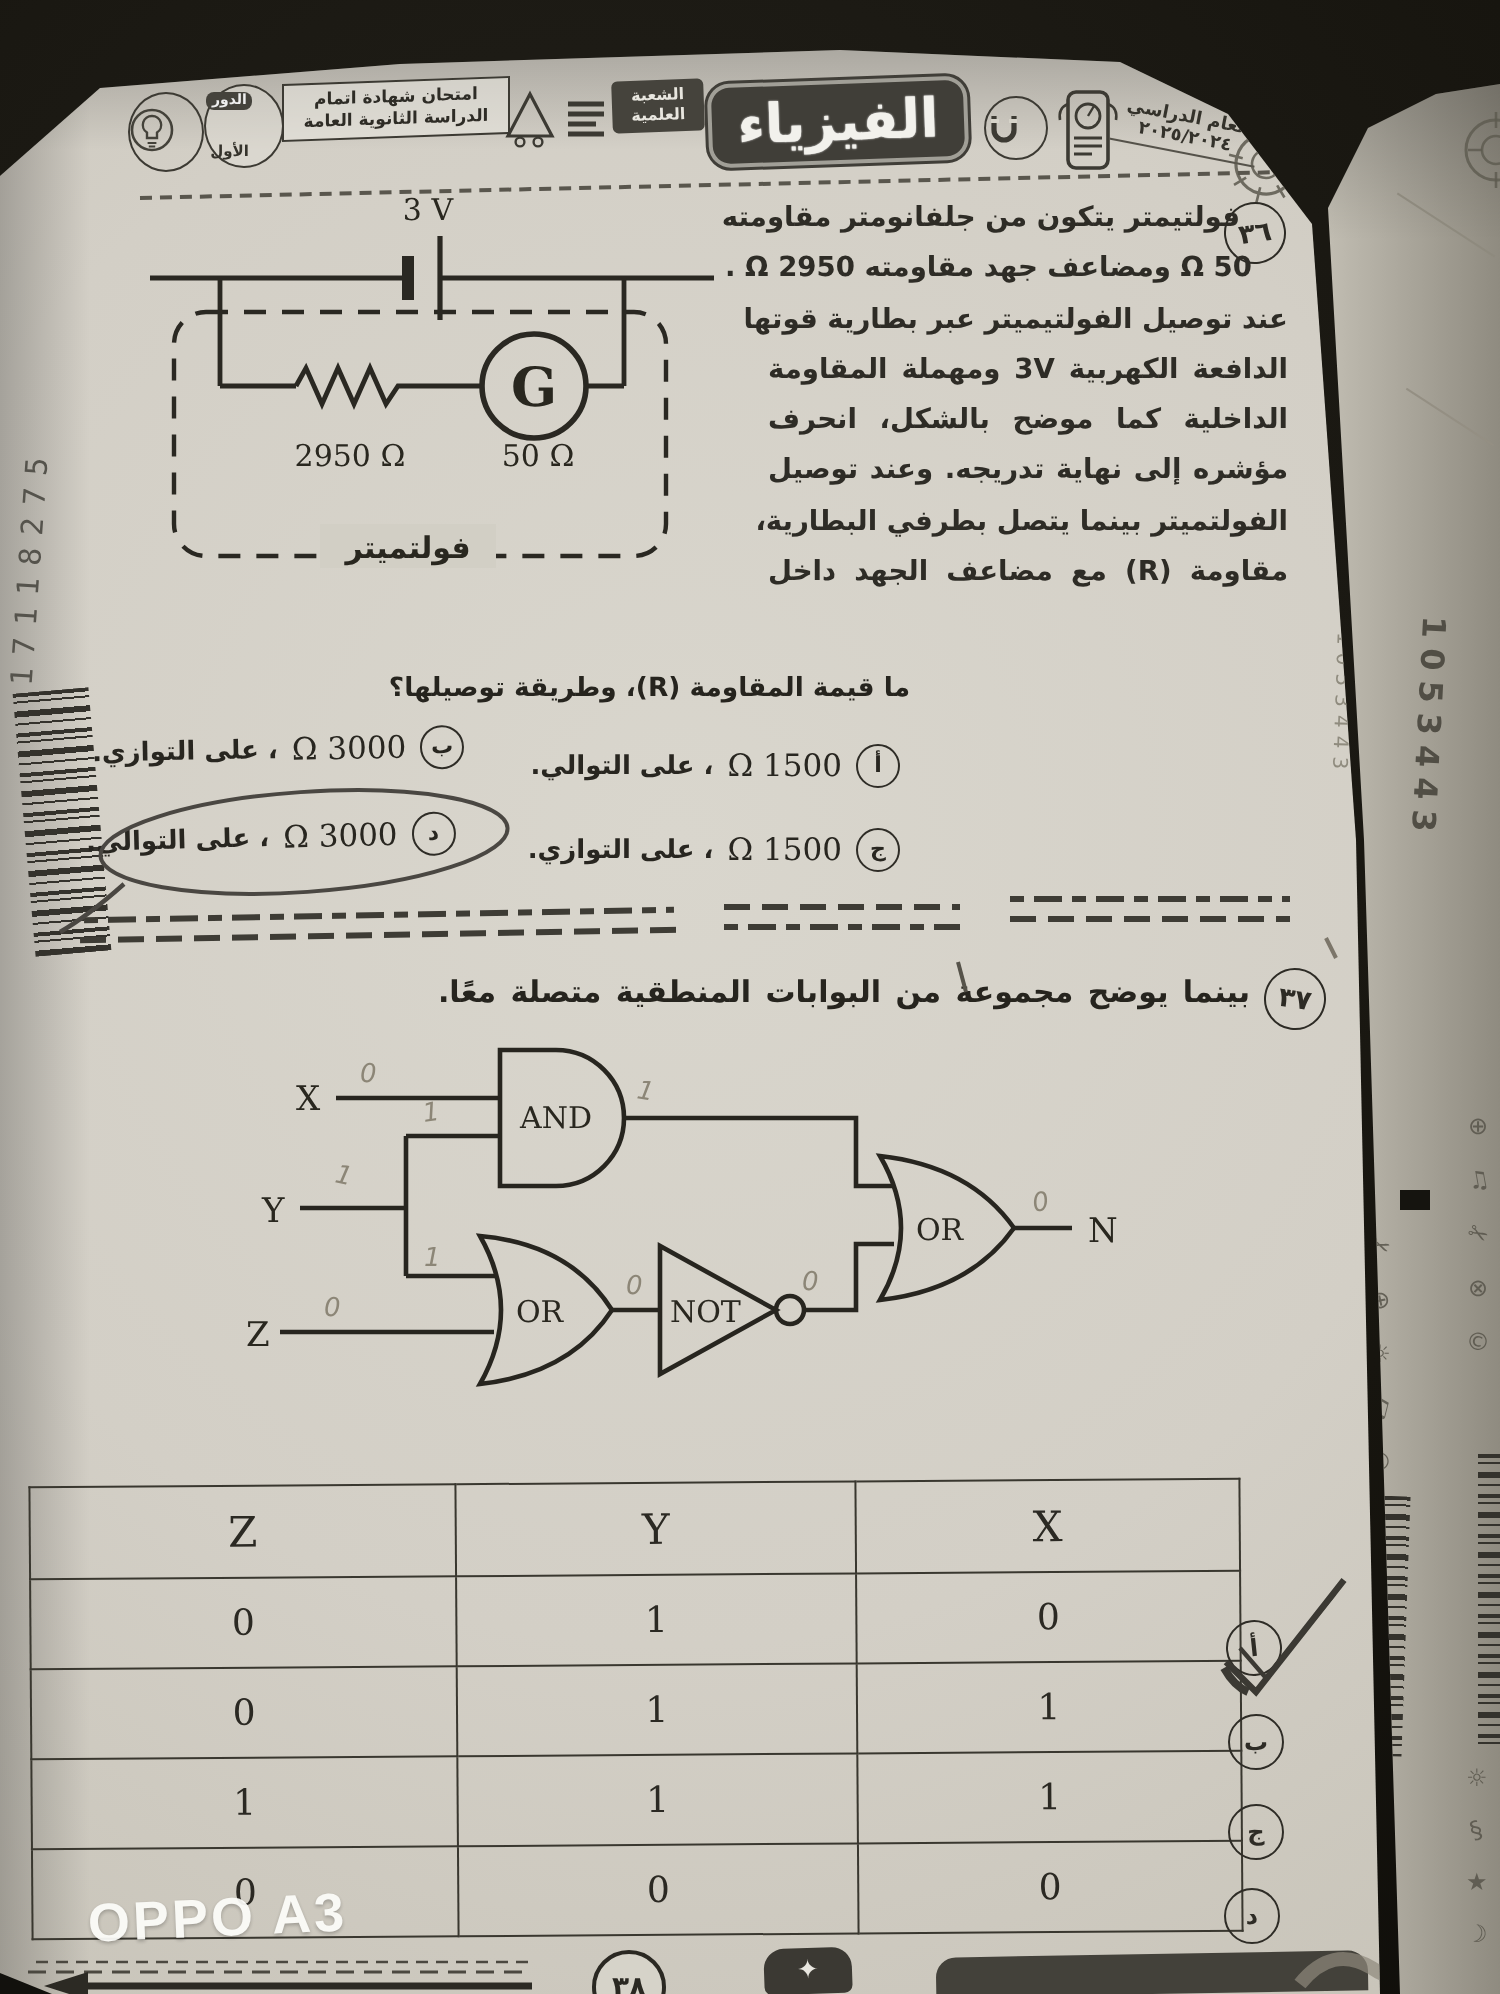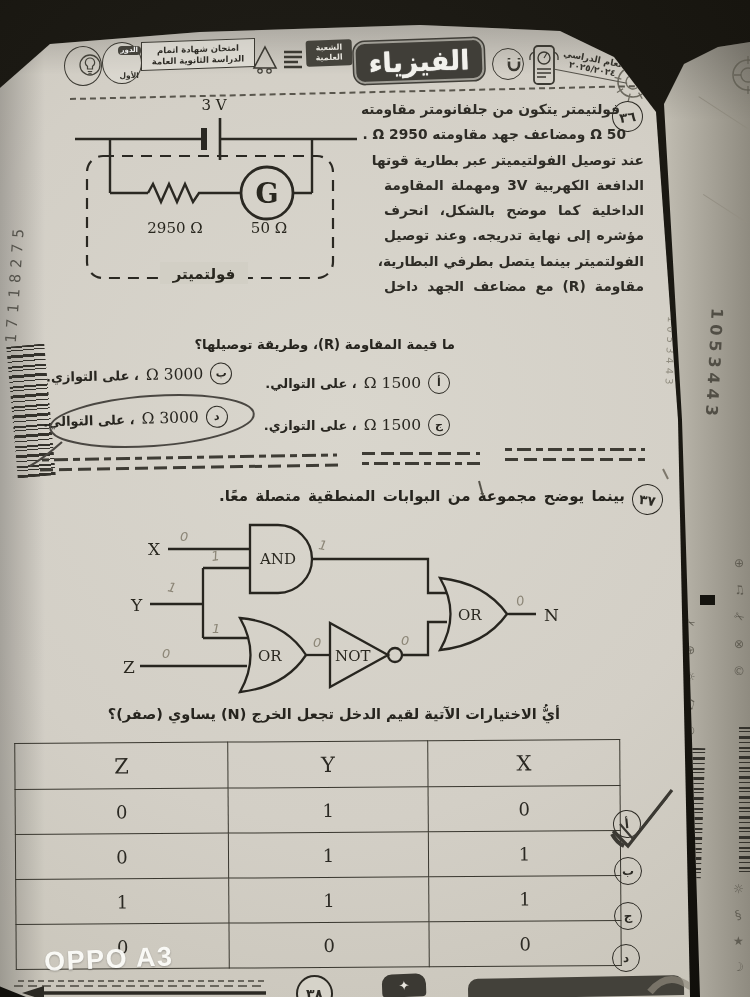--- a/index.html
+++ b/index.html
@@ -16,21 +16,21 @@
       linear-gradient(to bottom, rgba(0,0,0,.30), rgba(0,0,0,0) 120px),
       linear-gradient(to left, #8f8b80 0%, #c3bfb4 12%, #d6d3c9 40%, #cdc9bf 100%);}
   #main-page{position:absolute;inset:0;
     clip-path:polygon(0 88px,50px 44px,200px 32px,420px 25px,560px 31px,614px 57px,656px 112px,678px 420px,690px 997px,0 997px);
     background:
       linear-gradient(to right, rgba(0,0,0,.22), rgba(0,0,0,0) 45px),
       linear-gradient(to bottom, rgba(0,0,0,.28), rgba(0,0,0,0) 75px),
       linear-gradient(to left, rgba(0,0,0,.24), rgba(0,0,0,0) 55px),
       radial-gradient(120% 90% at 45% 42%, #d9d6cd 0%, #d3cfc6 45%, #c8c4b9 78%, #b7b3a7 100%);}
   
-  .badge-circle{border:1.6px solid #3c3a33;border-radius:50%;display:flex;align-items:center;justify-content:flex-end;}
+  .badge-circle{border:1.6px solid #3c3a33;border-radius:50%;display:flex;align-items:center;justify-content:flex-start;}
   .hdr-box{border:1.4px solid #3c3a33;background:rgba(235,233,226,.55);text-align:center;
            font-size:8.5px;font-weight:bold;line-height:1.25;color:#2e2c26;padding:3px 4px;}
   .dark-box{background:#45433c;color:#e8e6df;text-align:center;font-weight:bold;}
   #subject-banner{background:#403e38;color:#f2f1ec;border-radius:9px;display:flex;align-items:center;justify-content:center;
      font-size:27px;font-weight:bold;transform:rotate(-2deg);box-shadow:0 0 0 2px rgba(240,238,230,.55), 0 0 0 3.5px #403e38;
      text-shadow:0 0 1px #fff;}
   .hdr-rule{border-top:2px dashed #59564d;transform:rotate(-1.3deg);transform-origin:left center;}
   
   .q-circle{border:1.7px solid #2d2b25;border-radius:50%;width:29px;height:29px;display:flex;align-items:center;justify-content:center;
             font-size:13.5px;font-weight:bold;color:#2d2b25;}
@@ -269,21 +269,20 @@
       <text class="pencil" x="117" y="46" transform="rotate(-8 117 46)">1</text>
       <text class="pencil" x="72" y="76" transform="rotate(12 72 76)">1</text>
       <text class="pencil" x="117" y="118">1</text>
       <text class="pencil" x="67" y="143">0</text>
       <text class="pencil" x="223" y="34" transform="rotate(10 223 34)">1</text>
       <text class="pencil" x="218" y="132">0</text>
       <text class="pencil" x="306" y="130">0</text>
       <text class="pencil" x="422" y="91" transform="rotate(-10 422 91)">0</text>
     </svg>
 
-    <div class="abs bold-prompt" style="right:190px;top:706px;font-size:14.5px;">أيُّ الاختيارات الآتية لقيم الدخل تجعل الخرج (N) يساوي (صفر)؟</div>
 
     <table id="truth-table">
       <colgroup>
           <col style="width:213px">
           <col style="width:200px">
           <col style="width:192px">
         </colgroup>
       <tbody>
           <tr>
         <td class="tt-head">Z</td>

